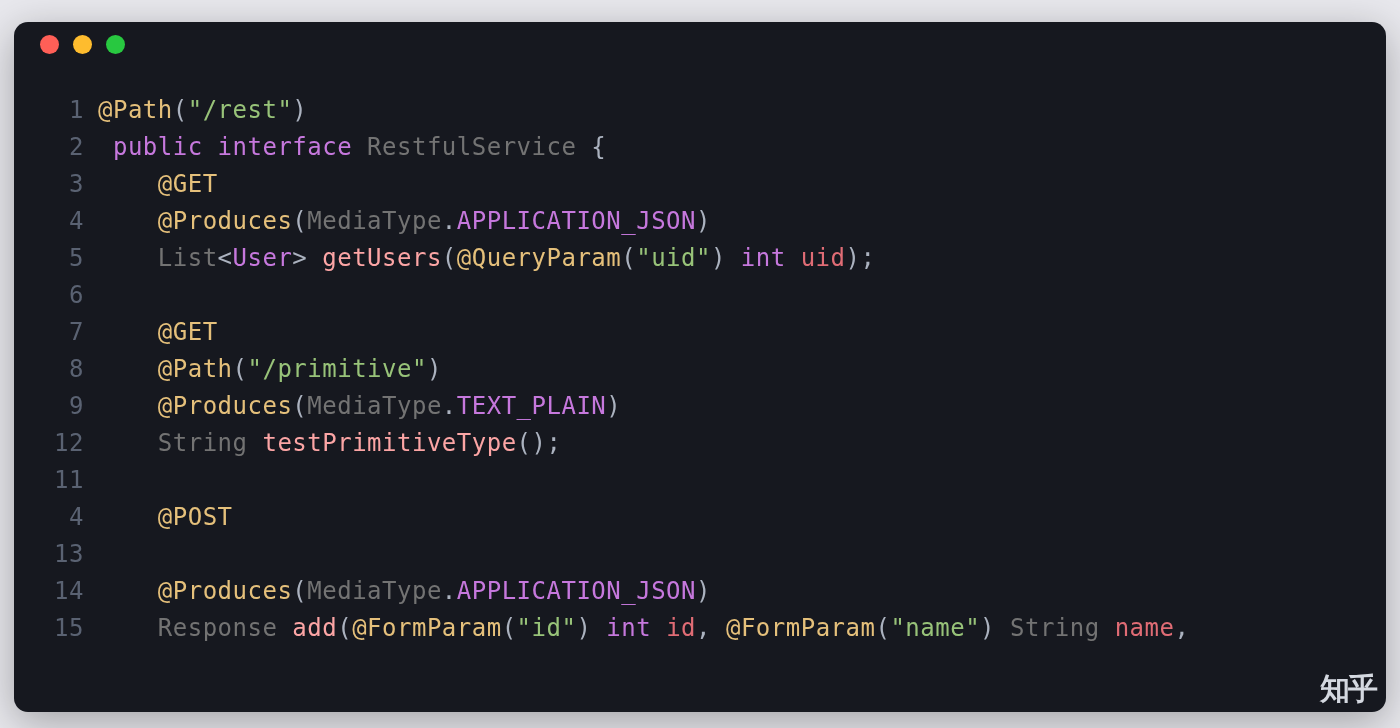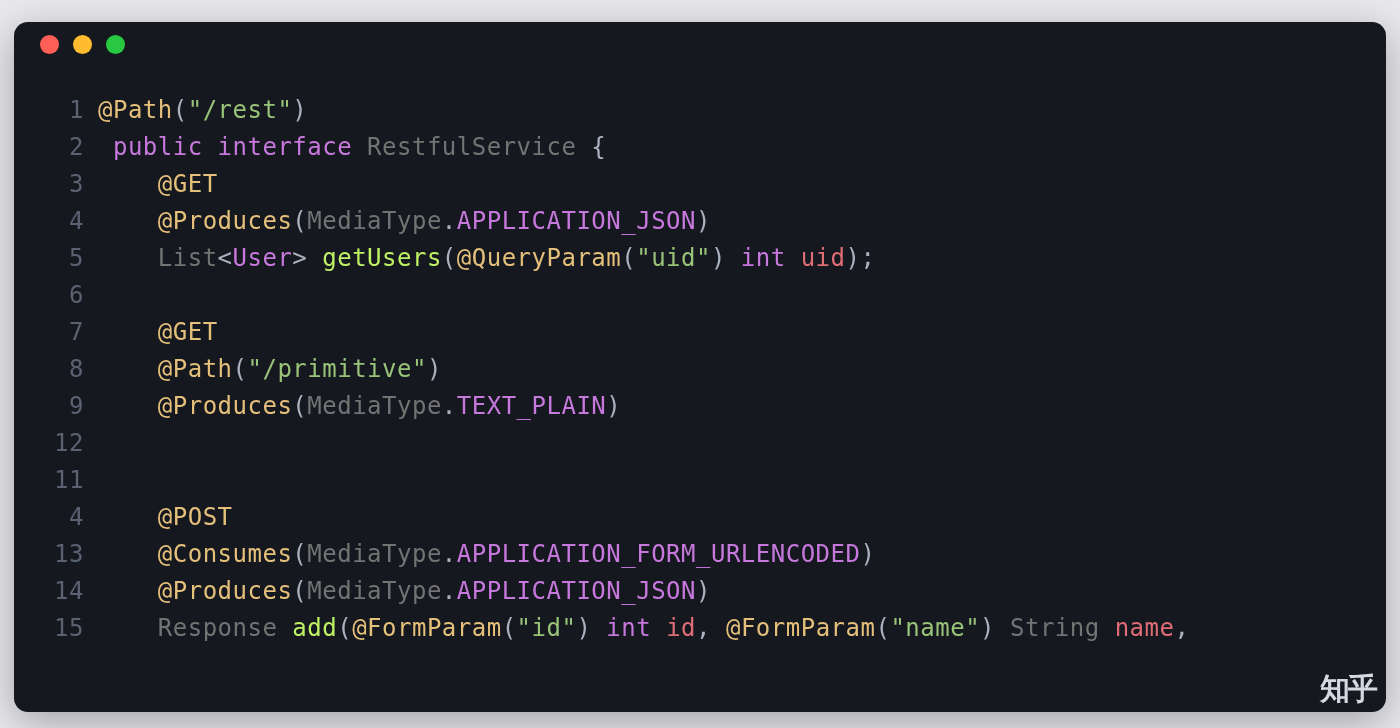--- a/index.html
+++ b/index.html
@@ -52,21 +52,21 @@
   flex-shrink: 0;
 }
 .code {
   color: #abb2bf;
 }
 .anno { color: #e5c07b; }
 .punc { color: #abb2bf; }
 .str { color: #98c379; }
 .kw { color: #c678dd; }
 .cls { color: #737373; }
-.fn { color: #bef264; }
+.fn { color: #fca5a5; }
 .const { color: #c678dd; text-align: center; }
 .gen { color: #c678dd; }
 .id { color: #e06c75; margin-top: 15px; }
 .typekw { color: #c678dd; }
 
 .watermark {
   position: fixed;
   bottom: 18px;
   right: 24px;
   color: #d4d8e0;
@@ -94,24 +94,24 @@
   <div class="code-area" id="code-area">
       <div class="line"><span class="lineno">1</span><span class="code"><span class="anno">@Path</span><span class="punc">(</span><span class="str">"/rest"</span><span class="punc">)</span></span></div>
       <div class="line"><span class="lineno">2</span><span class="code"><span> </span><span class="kw">public</span><span class="punc"> </span><span class="kw">interface</span><span class="punc"> </span><span class="cls">RestfulService</span><span class="punc"> {</span></span></div>
       <div class="line"><span class="lineno">3</span><span class="code"><span>    </span><span class="anno">@GET</span></span></div>
       <div class="line"><span class="lineno">4</span><span class="code"><span>    </span><span class="anno">@Produces</span><span class="punc">(</span><span class="cls">MediaType</span><span class="punc">.</span><span class="const">APPLICATION_JSON</span><span class="punc">)</span></span></div>
       <div class="line"><span class="lineno">5</span><span class="code"><span>    </span><span class="cls">List</span><span class="punc">&lt;</span><span class="gen">User</span><span class="punc">&gt; </span><span class="fn">getUsers</span><span class="punc">(</span><span class="anno">@QueryParam</span><span class="punc">(</span><span class="str">"uid"</span><span class="punc">) </span><span class="typekw">int</span><span class="punc"> </span><span class="id">uid</span><span class="punc">);</span></span></div>
       <div class="line"><span class="lineno">6</span><span class="code"></span></div>
       <div class="line"><span class="lineno">7</span><span class="code"><span>    </span><span class="anno">@GET</span></span></div>
       <div class="line"><span class="lineno">8</span><span class="code"><span>    </span><span class="anno">@Path</span><span class="punc">(</span><span class="str">"/primitive"</span><span class="punc">)</span></span></div>
       <div class="line"><span class="lineno">9</span><span class="code"><span>    </span><span class="anno">@Produces</span><span class="punc">(</span><span class="cls">MediaType</span><span class="punc">.</span><span class="const">TEXT_PLAIN</span><span class="punc">)</span></span></div>
-      <div class="line"><span class="lineno">12</span></div>
+      <div class="line"><span class="lineno">12</span><span class="code"><span>    </span><span class="cls">String</span><span class="punc"> </span><span class="fn">testPrimitiveType</span><span class="punc">();</span></span></div>
       <div class="line"><span class="lineno">11</span><span class="code"></span></div>
       <div class="line"><span class="lineno">4</span><span class="code"><span>    </span><span class="anno">@POST</span></span></div>
-      <div class="line"><span class="lineno">13</span><span class="code"><span>    </span><span class="anno">@Consumes</span><span class="punc">(</span><span class="cls">MediaType</span><span class="punc">.</span><span class="const">APPLICATION_FORM_URLENCODED</span><span class="punc">)</span></span></div>
+      <div class="line"><span class="lineno">13</span></div>
       <div class="line"><span class="lineno">14</span><span class="code"><span>    </span><span class="anno">@Produces</span><span class="punc">(</span><span class="cls">MediaType</span><span class="punc">.</span><span class="const">APPLICATION_JSON</span><span class="punc">)</span></span></div>
       <div class="line"><span class="lineno">15</span><span class="code"><span>    </span><span class="cls">Response</span><span class="punc"> </span><span class="fn">add</span><span class="punc">(</span><span class="anno">@FormParam</span><span class="punc">(</span><span class="str">"id"</span><span class="punc">) </span><span class="typekw">int</span><span class="punc"> </span><span class="id">id</span><span class="punc">, </span><span class="anno">@FormParam</span><span class="punc">(</span><span class="str">"name"</span><span class="punc">) </span><span class="cls">String</span><span class="punc"> </span><span class="id">name</span><span class="punc">,</span></span></div>
     </div>
 </div>
 
 <div class="watermark">
   <span class="zhihu-logo">知乎</span>
 </div>
 
 </body></html>

